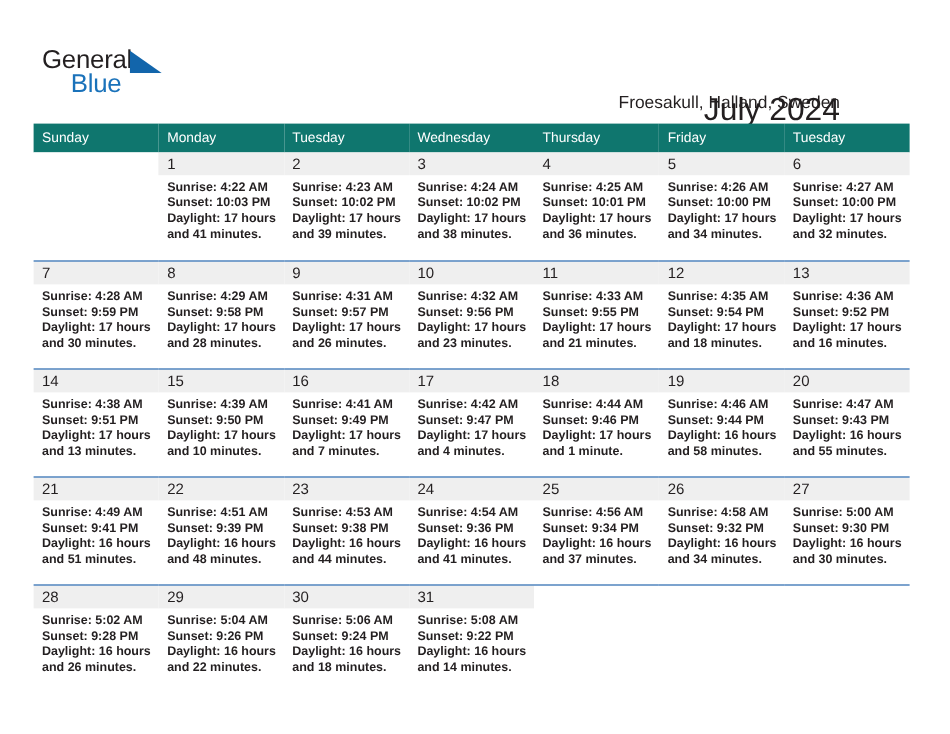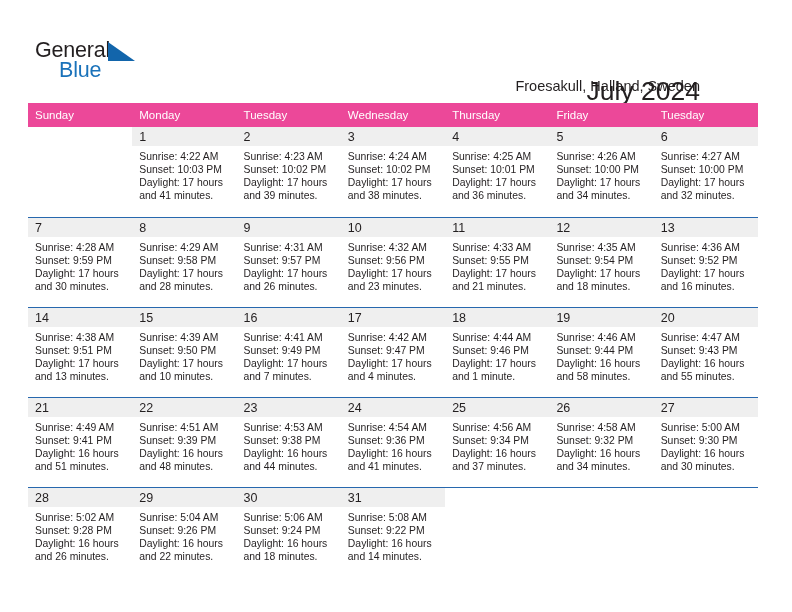--- a/index.html
+++ b/index.html
@@ -83,21 +83,21 @@
   
   .cal {
     position: absolute;
     left: 28px;
     top: 103px;
     width: 730px;
     border-collapse: collapse;
     table-layout: fixed;
   }
   .cal th {
-    background: #ec4899;
+    background: #0f766e;
     color: #ffffff;
     font-weight: normal;
     font-size: 11.5px;
     text-align: left;
     padding: 6px 0 6px 7px;
     height: 22px;
     vertical-align: middle;
     border: none;
   }
   .cal col { width: 104.28px; }
@@ -121,20 +121,21 @@
     line-height: 16px;
   }
   td.empty .daynum { background: transparent; }
 
   .info {
     padding: 4px 5px 0 7px;
     font-size: 10.4px;
     line-height: 13.1px;
     color: #231f20;
     white-space: pre-line;
+    font-weight: bold;
   }
 </style>
 </head>
 <body>
 
 <div class="page">
 
   <div class="head">
 
     <div class="logo">

